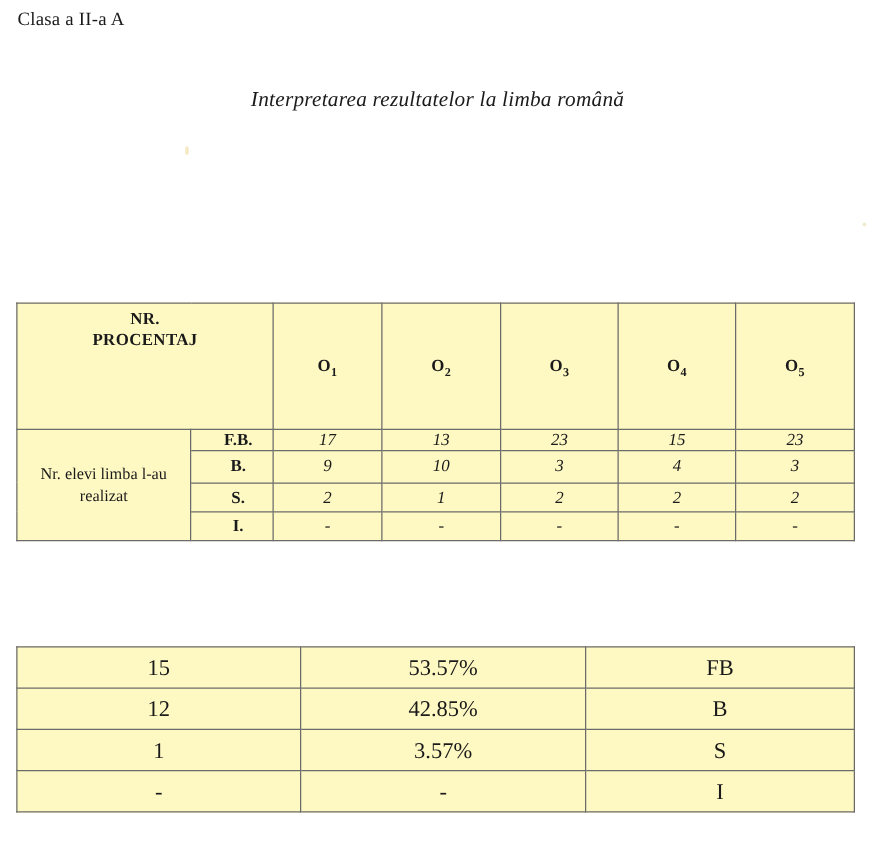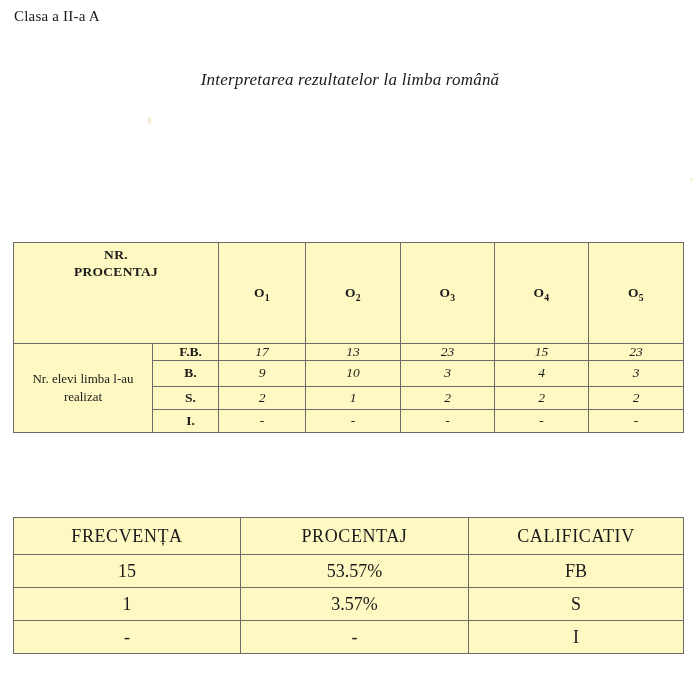--- a/index.html
+++ b/index.html
@@ -199,30 +199,30 @@
 </table>
 
 <table class="tbl" id="frequency-table">
   <colgroup>
     <col style="width:227px">
     <col style="width:228px">
     <col style="width:215px">
   </colgroup>
   <tbody>
     <tr>
-      <td class="fhd" style="height:36px;">FRECVENȚA</td>
-      <td class="fhd">PROCENTAJ</td>
-      <td class="fhd">CALIFICATIV</td>
-    </tr>
-    <tr>
       <td>15</td>
       <td>53.57%</td>
       <td>FB</td>
     </tr>
     <tr>
+      <td>12</td>
+      <td>42.85%</td>
+      <td>B</td>
+    </tr>
+    <tr>
       <td>1</td>
       <td>3.57%</td>
       <td>S</td>
     </tr>
     <tr>
       <td>-</td>
       <td>-</td>
       <td>I</td>
     </tr>
   </tbody>

